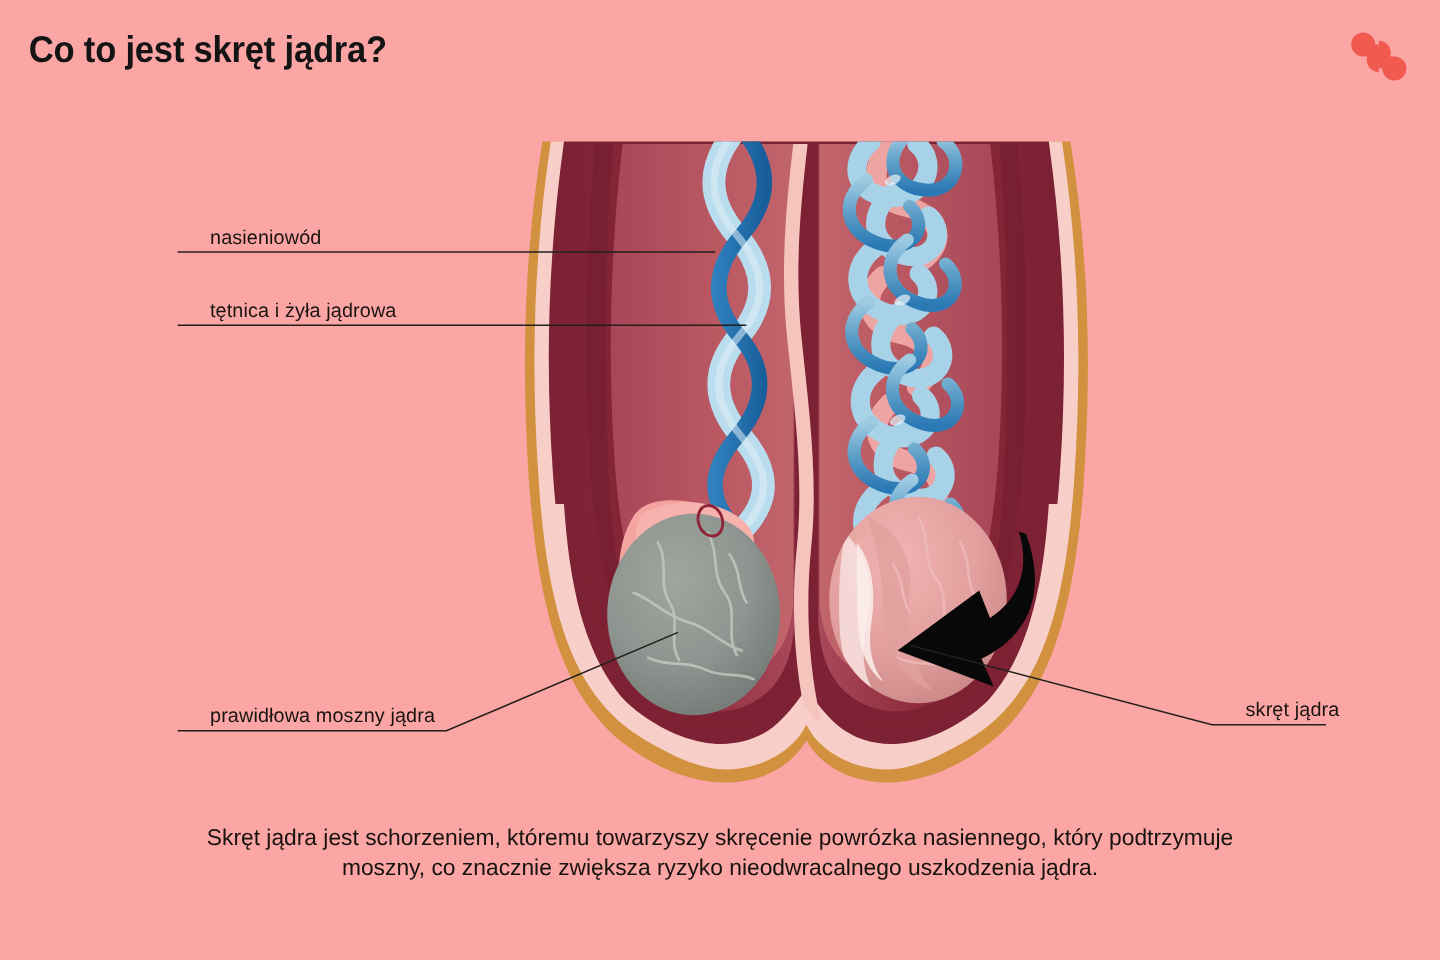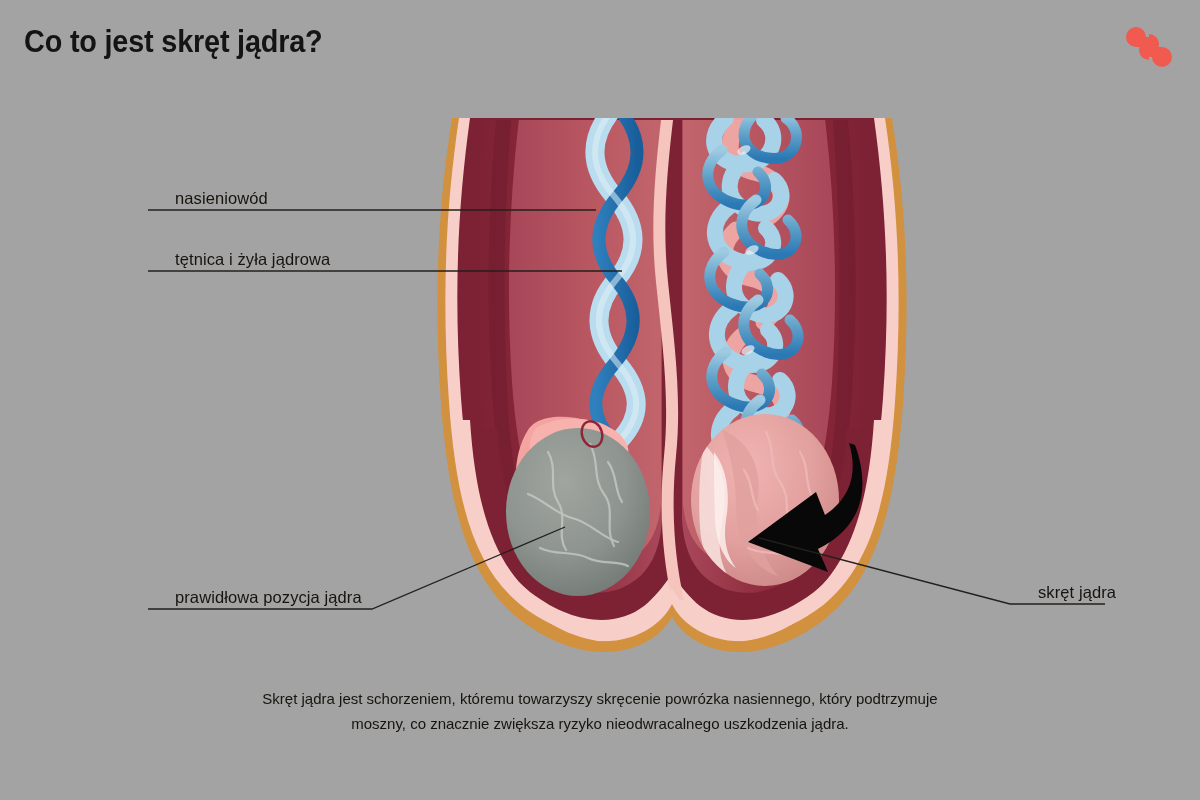--- a/index.html
+++ b/index.html
@@ -67,30 +67,30 @@
   #label-normal   { left: 148px; top: 588px; }
   #label-torsion  { left: 1011px; top: 583px; }
 
   
   #caption {
     position: absolute;
     left: 140px;
     top: 686px;
     width: 920px;
     text-align: center;
-    font-size: 15px;
+    font-size: 19px;
     line-height: 25px;
     color: #17140f;
   }
   #caption div { white-space: nowrap; }
 </style>
 </head>
 <body>
 
-<div id="page" style="background: #a3a3a3;">
+<div id="page" style="background: #fca5a5;">
 
   <div id="title">Co to jest skręt jądra?</div>
 
   <svg id="logo" viewBox="0 0 58 58">
     <g fill="#f05a4f">
       <path d="M29 29 L29 16 A10 10 0 1 1 19 26 L19 29 Z" transform="translate(0,0)"></path>
       <path d="M29 29 L42 29 A10 10 0 1 1 32 39 L29 39 Z"></path>
       <path d="M29 29 L29 42 A10 10 0 1 1 39 32 L39 29 Z"></path>
       <path d="M29 29 L16 29 A10 10 0 1 1 26 19 L29 19 Z"></path>
     </g>
@@ -327,21 +327,21 @@
       <path d="M148,271 L622,271"></path>
 
       <path d="M148,609 L372,609 L565,527"></path>
 
       <path d="M1105,604 L1010,604 L759,538"></path>
     </g>
   </svg>
 
   <div class="label" id="label-vas">nasieniowód</div>
   <div class="label" id="label-vessels">tętnica i żyła jądrowa</div>
-  <div class="label" id="label-normal">prawidłowa pozycja jądra</div>
+  <div class="label" id="label-normal">prawidłowa moszny jądra</div>
   <div class="label" id="label-torsion">skręt jądra</div>
 
   <div id="caption">
     <div>Skręt jądra jest schorzeniem, któremu towarzyszy skręcenie powrózka nasiennego, który podtrzymuje</div>
     <div>moszny, co znacznie zwiększa ryzyko nieodwracalnego uszkodzenia jądra.</div>
   </div>
 
 </div>
 
 </body></html>

